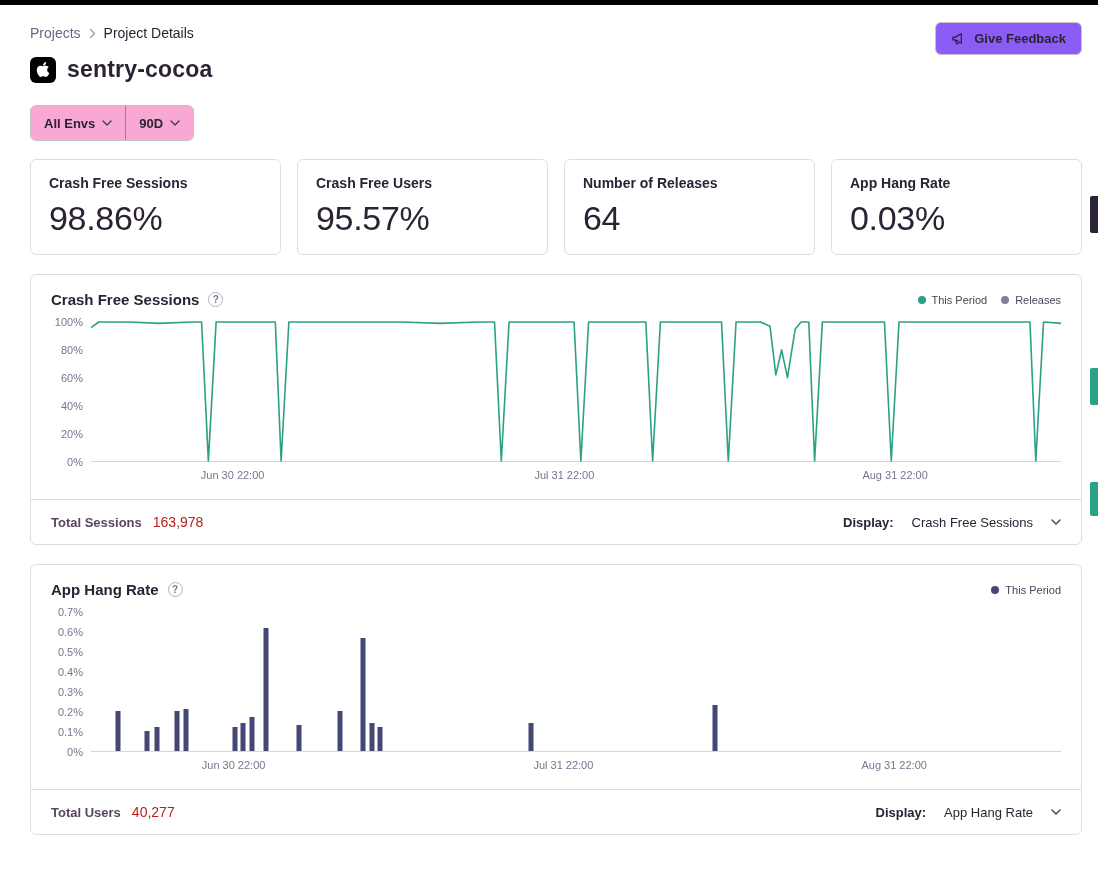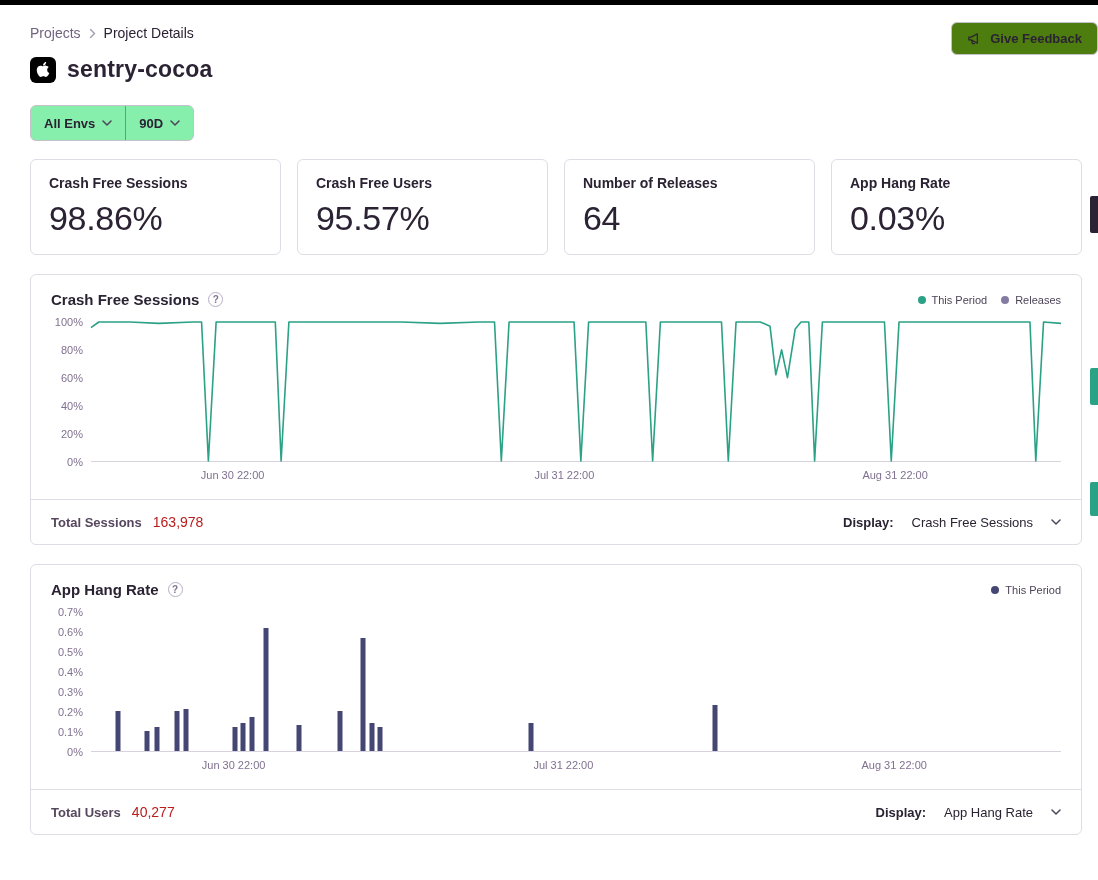--- a/index.html
+++ b/index.html
@@ -11,36 +11,36 @@
   .top-border { height: 5px; background: #000; }
   .container { margin-left: 30px; width: 1052px; }
 
   
   .row-breadcrumb { display: flex; align-items: center; padding-top: 20px; }
   .breadcrumb { display: flex; align-items: center; gap: 8px; font-size: 14px; }
   .crumb-parent { color: #71637e; cursor: pointer; }
   .crumb-current { color: #2b2233; }
   .crumb-sep { display: inline-flex; }
   .feedback-btn {
-    position: absolute; right: 0; top: 22px;
+    position: absolute; right: 16px; top: 22px;
     display: flex; align-items: center; gap: 8px;
-    background: #4d7c0f; border: 1px solid #c6c0cc; border-radius: 6px;
+    background: #8b5cf6; border: 1px solid #c6c0cc; border-radius: 6px;
     padding: 8px 15px; font-family: inherit; font-size: 13px; font-weight: 700;
     color: #2b2233; cursor: pointer;
   }
 
   
   .row-title { display: flex; align-items: center; gap: 11px; margin-top: 15px; }
   .project-icon { width: 26px; height: 26px; border-radius: 6px; background: #000;
     display: flex; align-items: center; justify-content: center; flex: none; }
   .project-title { font-size: 23px; font-weight: 700; margin: 0; letter-spacing: .2px; text-align: center; }
 
   
   .row-filters { display: flex; gap: 10px; margin-top: 22px; }
-  .btn-group { display: inline-flex; border: 1px solid #c6c0cc; border-radius: 6px; background: #86efac; height: 36px; }
+  .btn-group { display: inline-flex; border: 1px solid #c6c0cc; border-radius: 6px; background: #f9a8d4; height: 36px; }
   .btn-group button { display: flex; align-items: center; gap: 7px; padding: 0 13px;
     background: none; border: none; font-family: inherit; font-size: 13px; font-weight: 700;
     color: #2b2233; cursor: pointer; }
   .btn-group button + button { border-left: 1px solid #22c55e; }
   .search-wrap { flex: 1; position: relative; }
   .search-icon { position: absolute; left: 12px; top: 50%; transform: translateY(-50%); }
   .search-input { width: 100%; height: 36px; border: 1px solid #c6c0cc; border-radius: 6px;
     padding: 0 12px 0 36px; font-family: inherit; font-size: 14px; color: #2b2233; }
   .search-input::placeholder { color: #9c94a8; }
 

